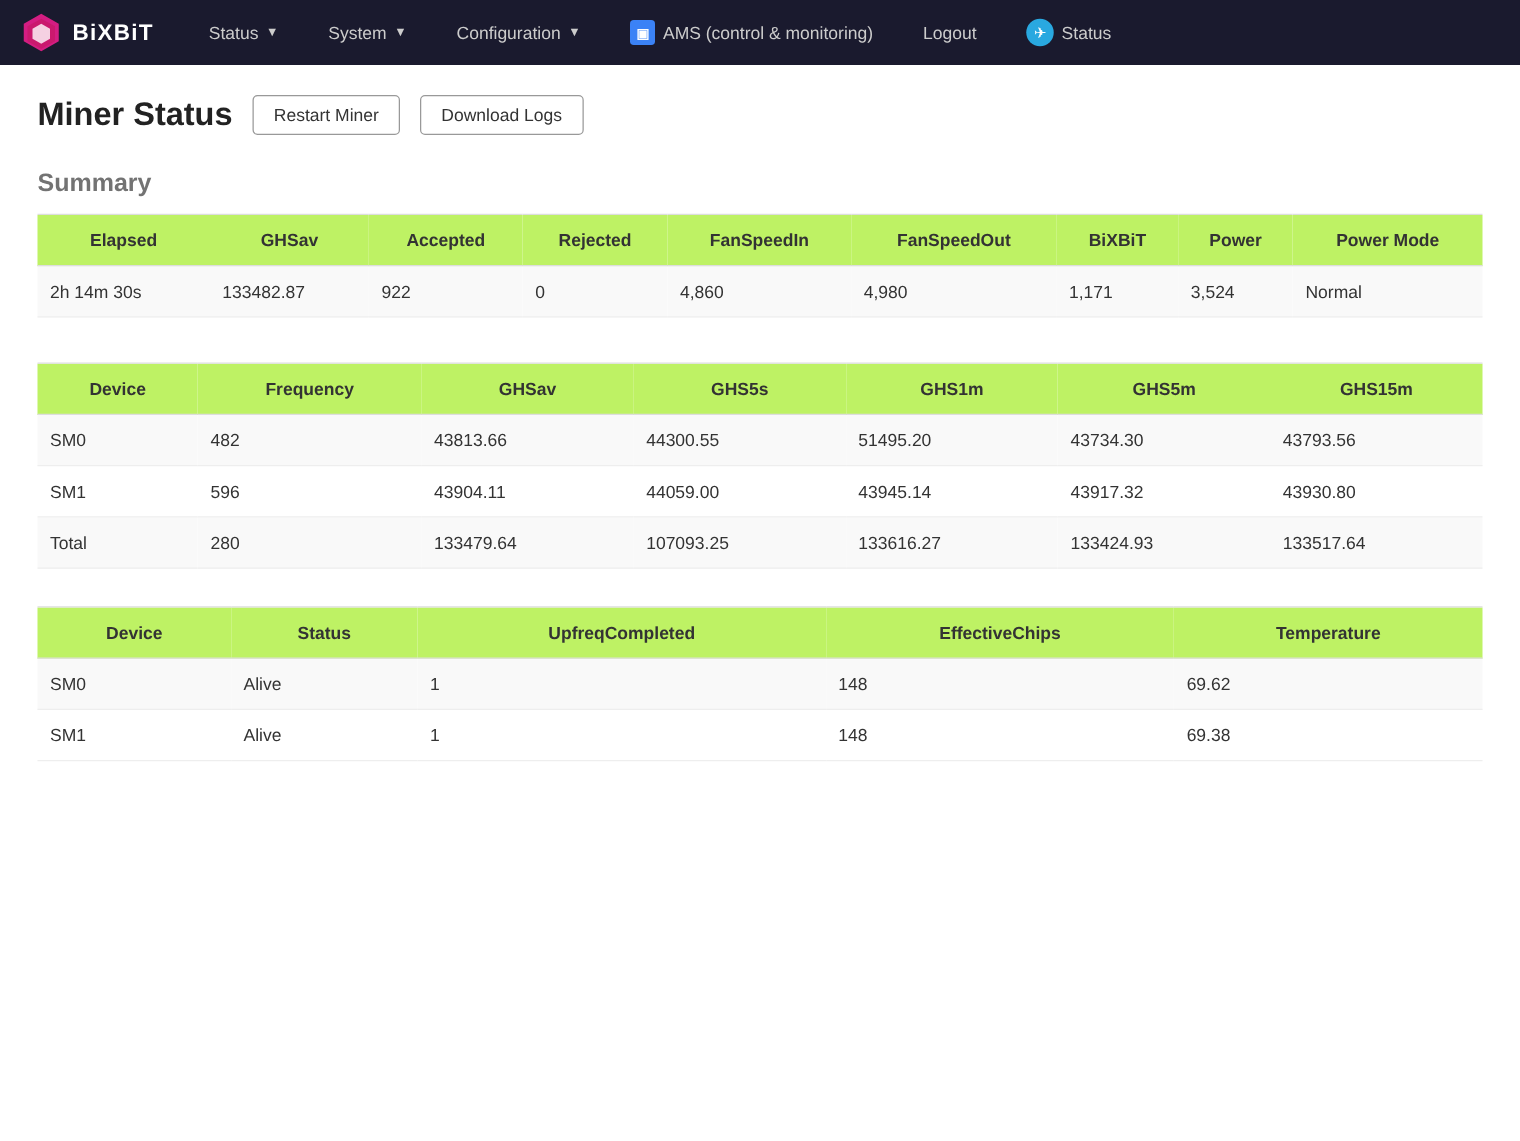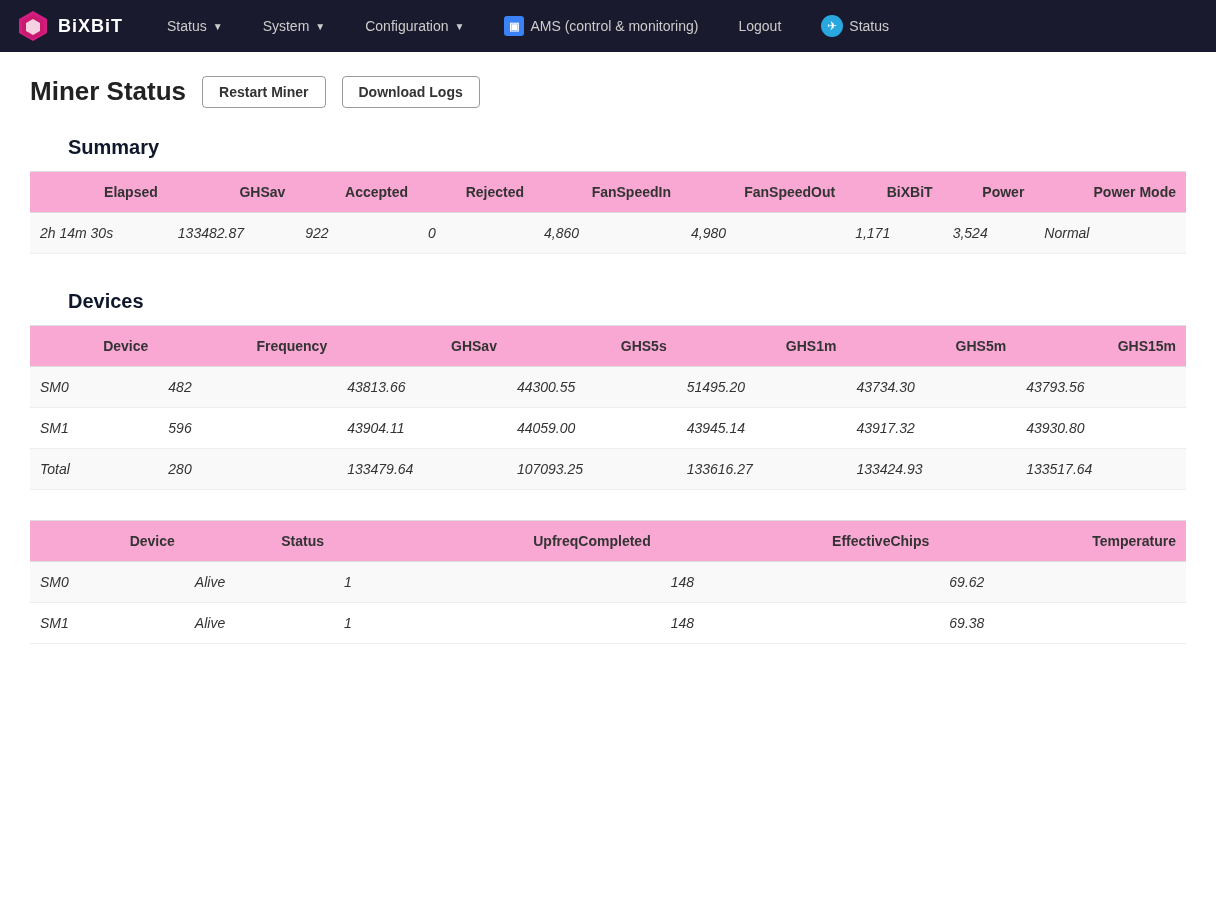--- a/index.html
+++ b/index.html
@@ -102,53 +102,50 @@
       color: #222;
     }
     .btn {
       padding: 7px 16px;
       border: 1px solid #999;
       background: #fff;
       border-radius: 4px;
       cursor: pointer;
       font-size: 14px;
       color: #333;
-      font-weight: bold;
     }
 
     
     .section-title {
       font-size: 20px;
       font-weight: bold;
-      color: #0f172a;
+      color: #737373;
       margin-bottom: 12px;
-      margin-left: 38px;
     }
 
     
     table {
       width: 100%;
       border-collapse: collapse;
       margin-bottom: 30px;
     }
     thead tr {
       border-top: 1px solid #ddd;
       border-bottom: 1px solid #ddd;
     }
     th {
       padding: 12px 10px;
-      text-align: right;
+      text-align: center;
       font-weight: bold;
       font-size: 14px;
       color: #333;
-      background: #f9a8d4;
+      background: #bef264;
     }
     tbody tr {
       border-bottom: 1px solid #eee;
-      font-style: italic;
     }
     tbody tr:nth-child(odd) {
       background: #f9f9f9;
     }
     tbody tr:nth-child(even) {
       background: #fff;
     }
     td {
       padding: 12px 10px;
       font-size: 14px;
@@ -231,21 +228,20 @@
           <td>4,980</td>
           <td>1,171</td>
           <td>3,524</td>
           <td>Normal</td>
         </tr>
       </tbody>
     </table>
   </div>
 
   <div class="section-block">
-    <h2 class="section-title">Devices</h2>
 
     <table>
       <thead>
         <tr>
           <th>Device</th>
           <th>Frequency</th>
           <th>GHSav</th>
           <th>GHS5s</th>
           <th>GHS1m</th>
           <th>GHS5m</th>

